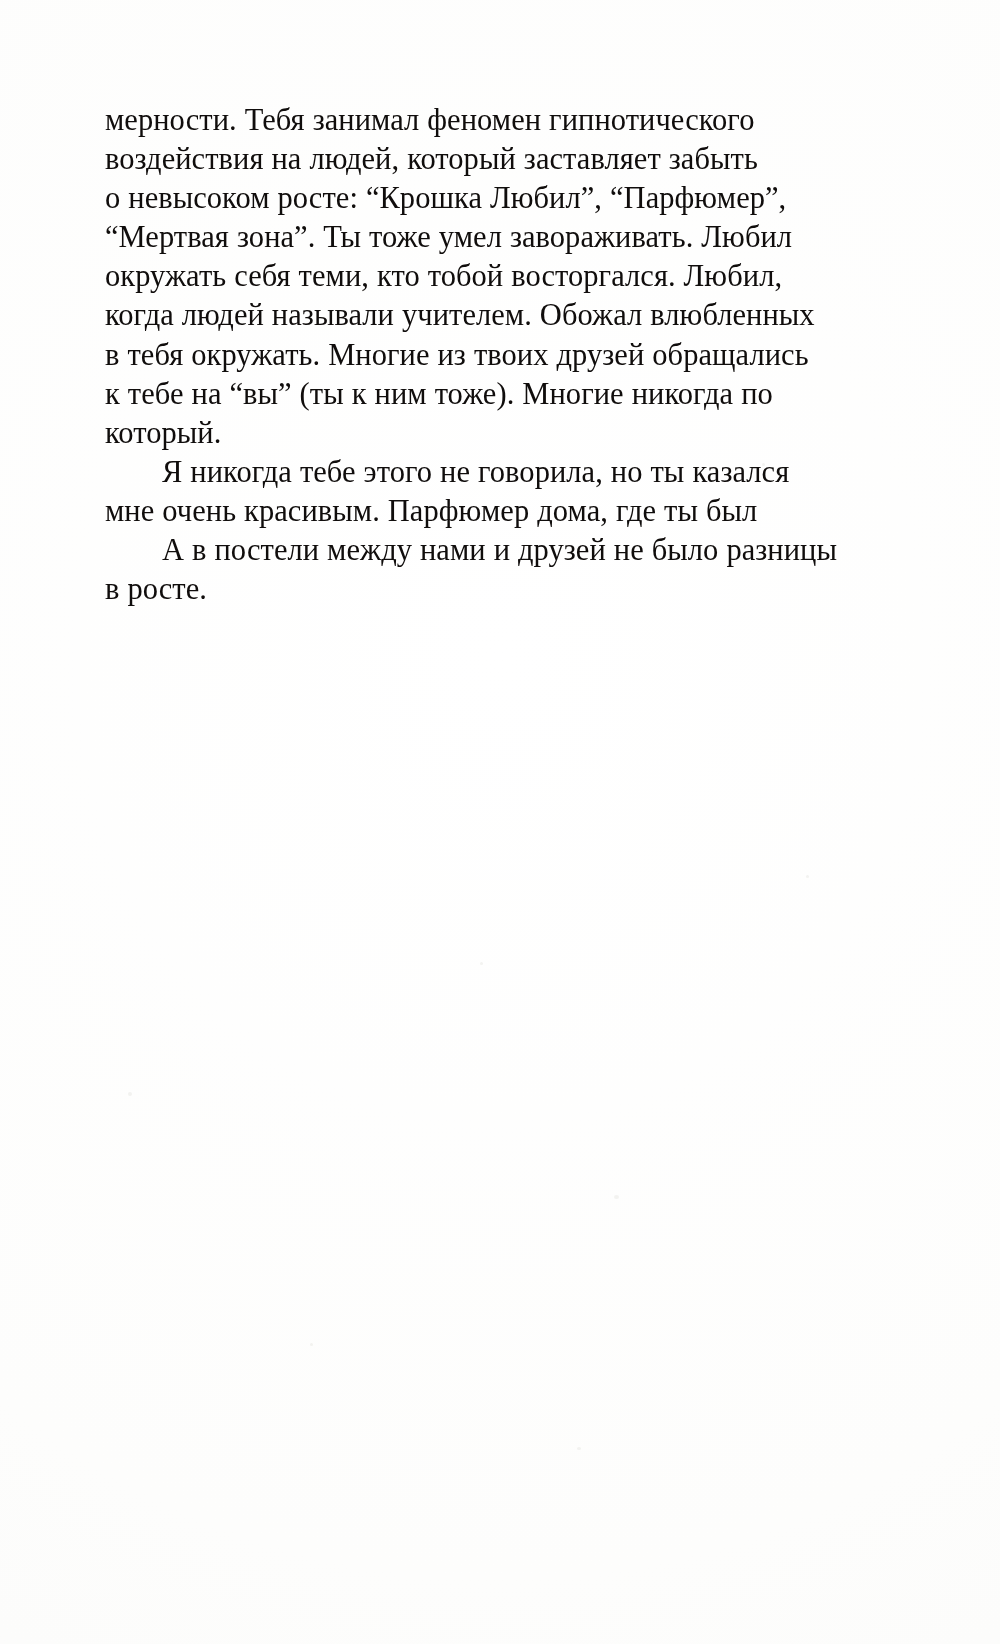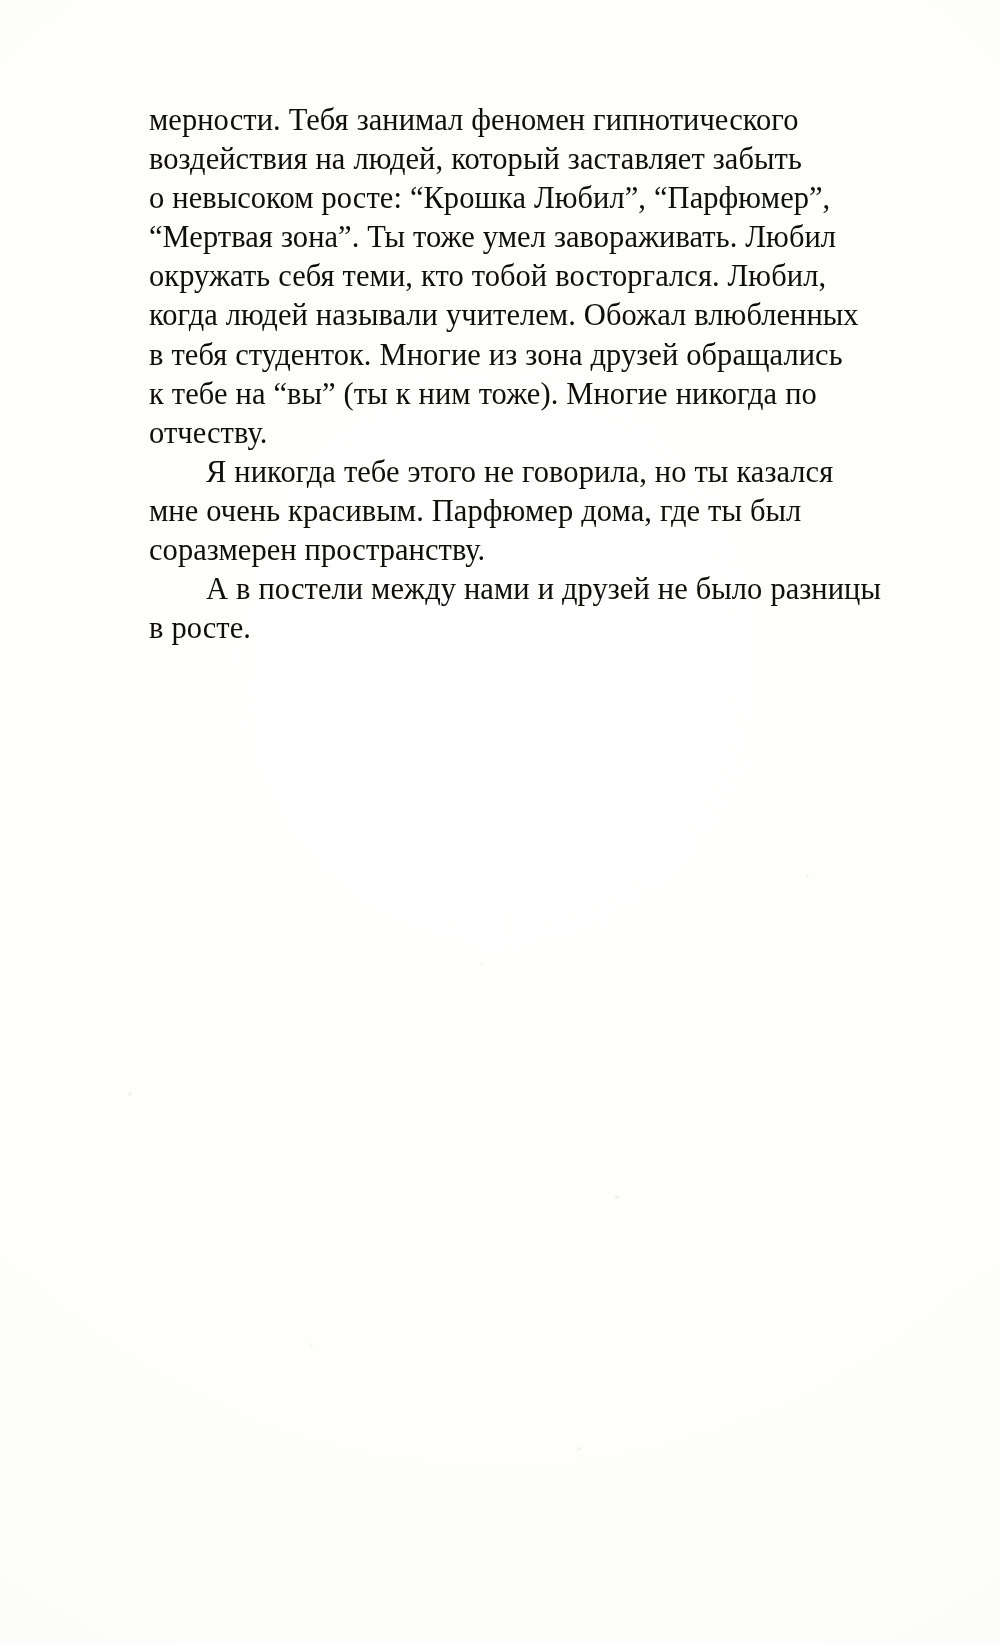--- a/index.html
+++ b/index.html
@@ -22,21 +22,20 @@
     inset: 0;
     background:
       radial-gradient(ellipse 120% 80% at 50% 40%, #ffffff 0%, #fdfdfc 70%, #fbfbfa 100%);
   }
 
   .text-block {
     position: absolute;
     left: 105px;
     top: 101px;
     width: 790px;
-    margin-left: 44px;
   }
 
   .para {
     margin: 0;
     color: #100d0c;
     font-size: 30.5px;
     line-height: 39.1px;
     letter-spacing: 0.05px;
     word-spacing: 0.3px;
     text-align: left;
@@ -77,29 +76,28 @@
 
   <div class="text-block">
 
     <p class="para">
       <span class="line">мерности. Тебя занимал феномен гипнотического</span>
       <span class="line">воздействия на людей, который заставляет забыть</span>
       <span class="line">о невысоком росте: “Крошка Любил”, “Парфюмер”,</span>
       <span class="line">“Мертвая зона”. Ты тоже умел завораживать. Любил</span>
       <span class="line">окружать себя теми, кто тобой восторгался. Любил,</span>
       <span class="line">когда людей называли учителем. Обожал влюбленных</span>
-      <span class="line">в тебя студенток. Многие из зона друзей обращались</span>
+      <span class="line">в тебя окружать. Многие из твоих друзей обращались</span>
       <span class="line">к тебе на “вы” (ты к ним тоже). Многие никогда по</span>
-      <span class="line">отчеству.</span>
+      <span class="line">который.</span>
     </p>
 
     <p class="para">
       <span class="line indent">Я никогда тебе этого не говорила, но ты казался</span>
       <span class="line">мне очень красивым. Парфюмер дома, где ты был</span>
-      <span class="line">соразмерен пространству.</span>
     </p>
 
     <p class="para">
       <span class="line indent">А в постели между нами и друзей не было разницы</span>
       <span class="line">в росте.</span>
     </p>
 
   </div>
 </div>
 

